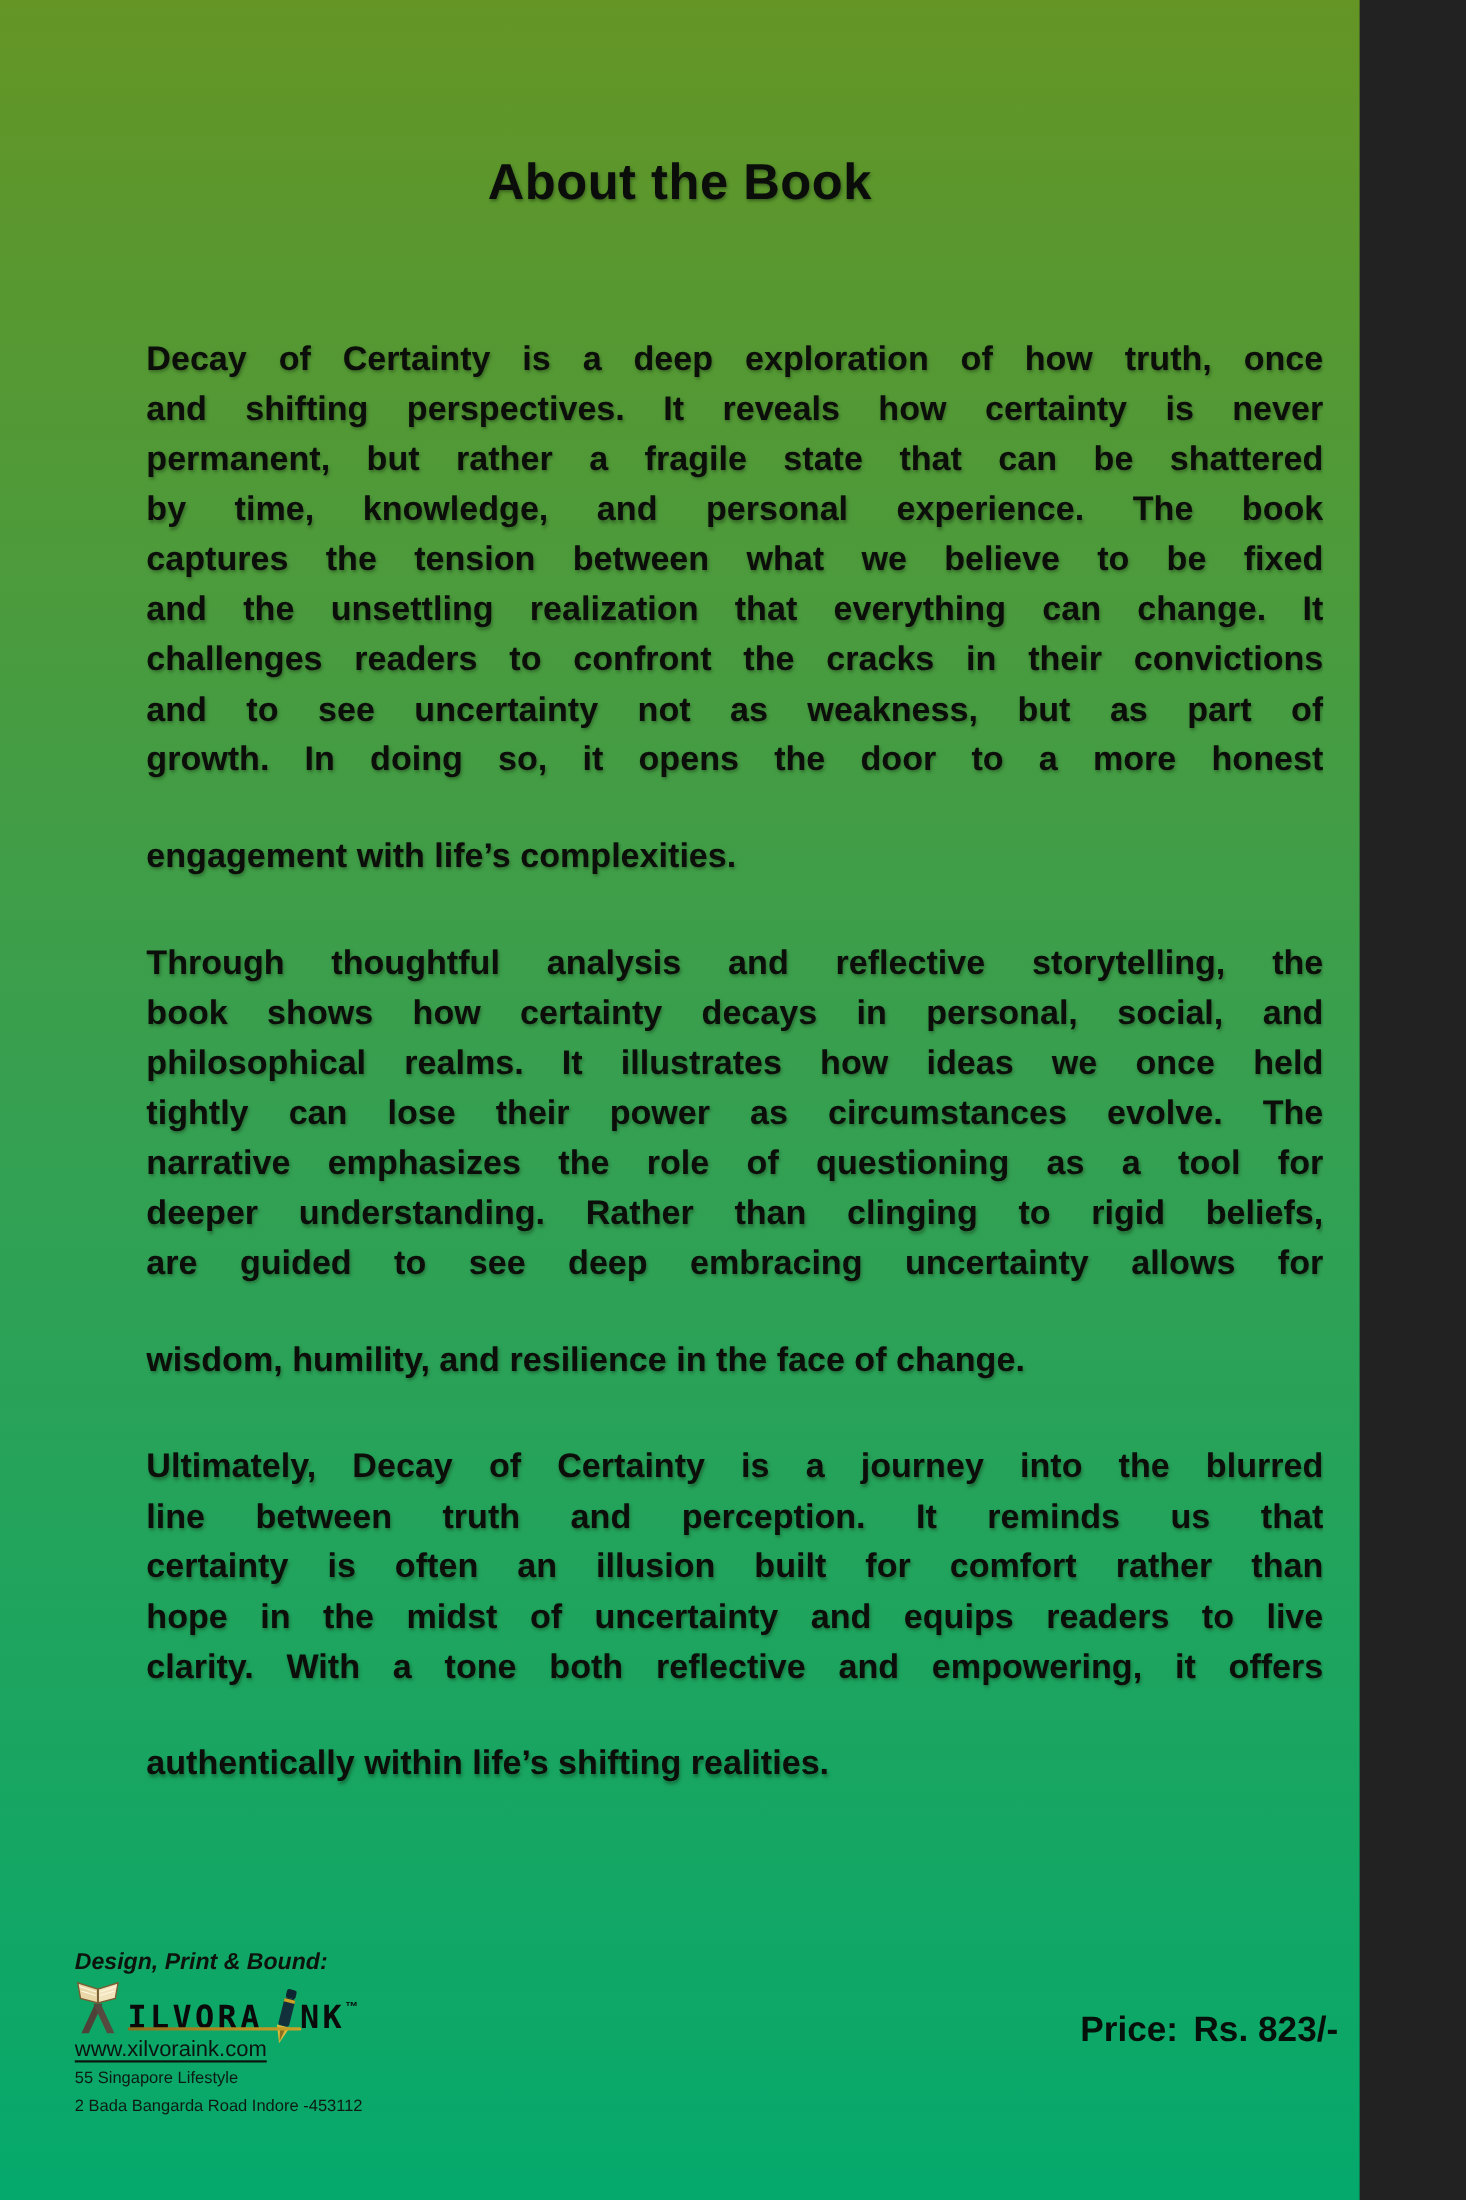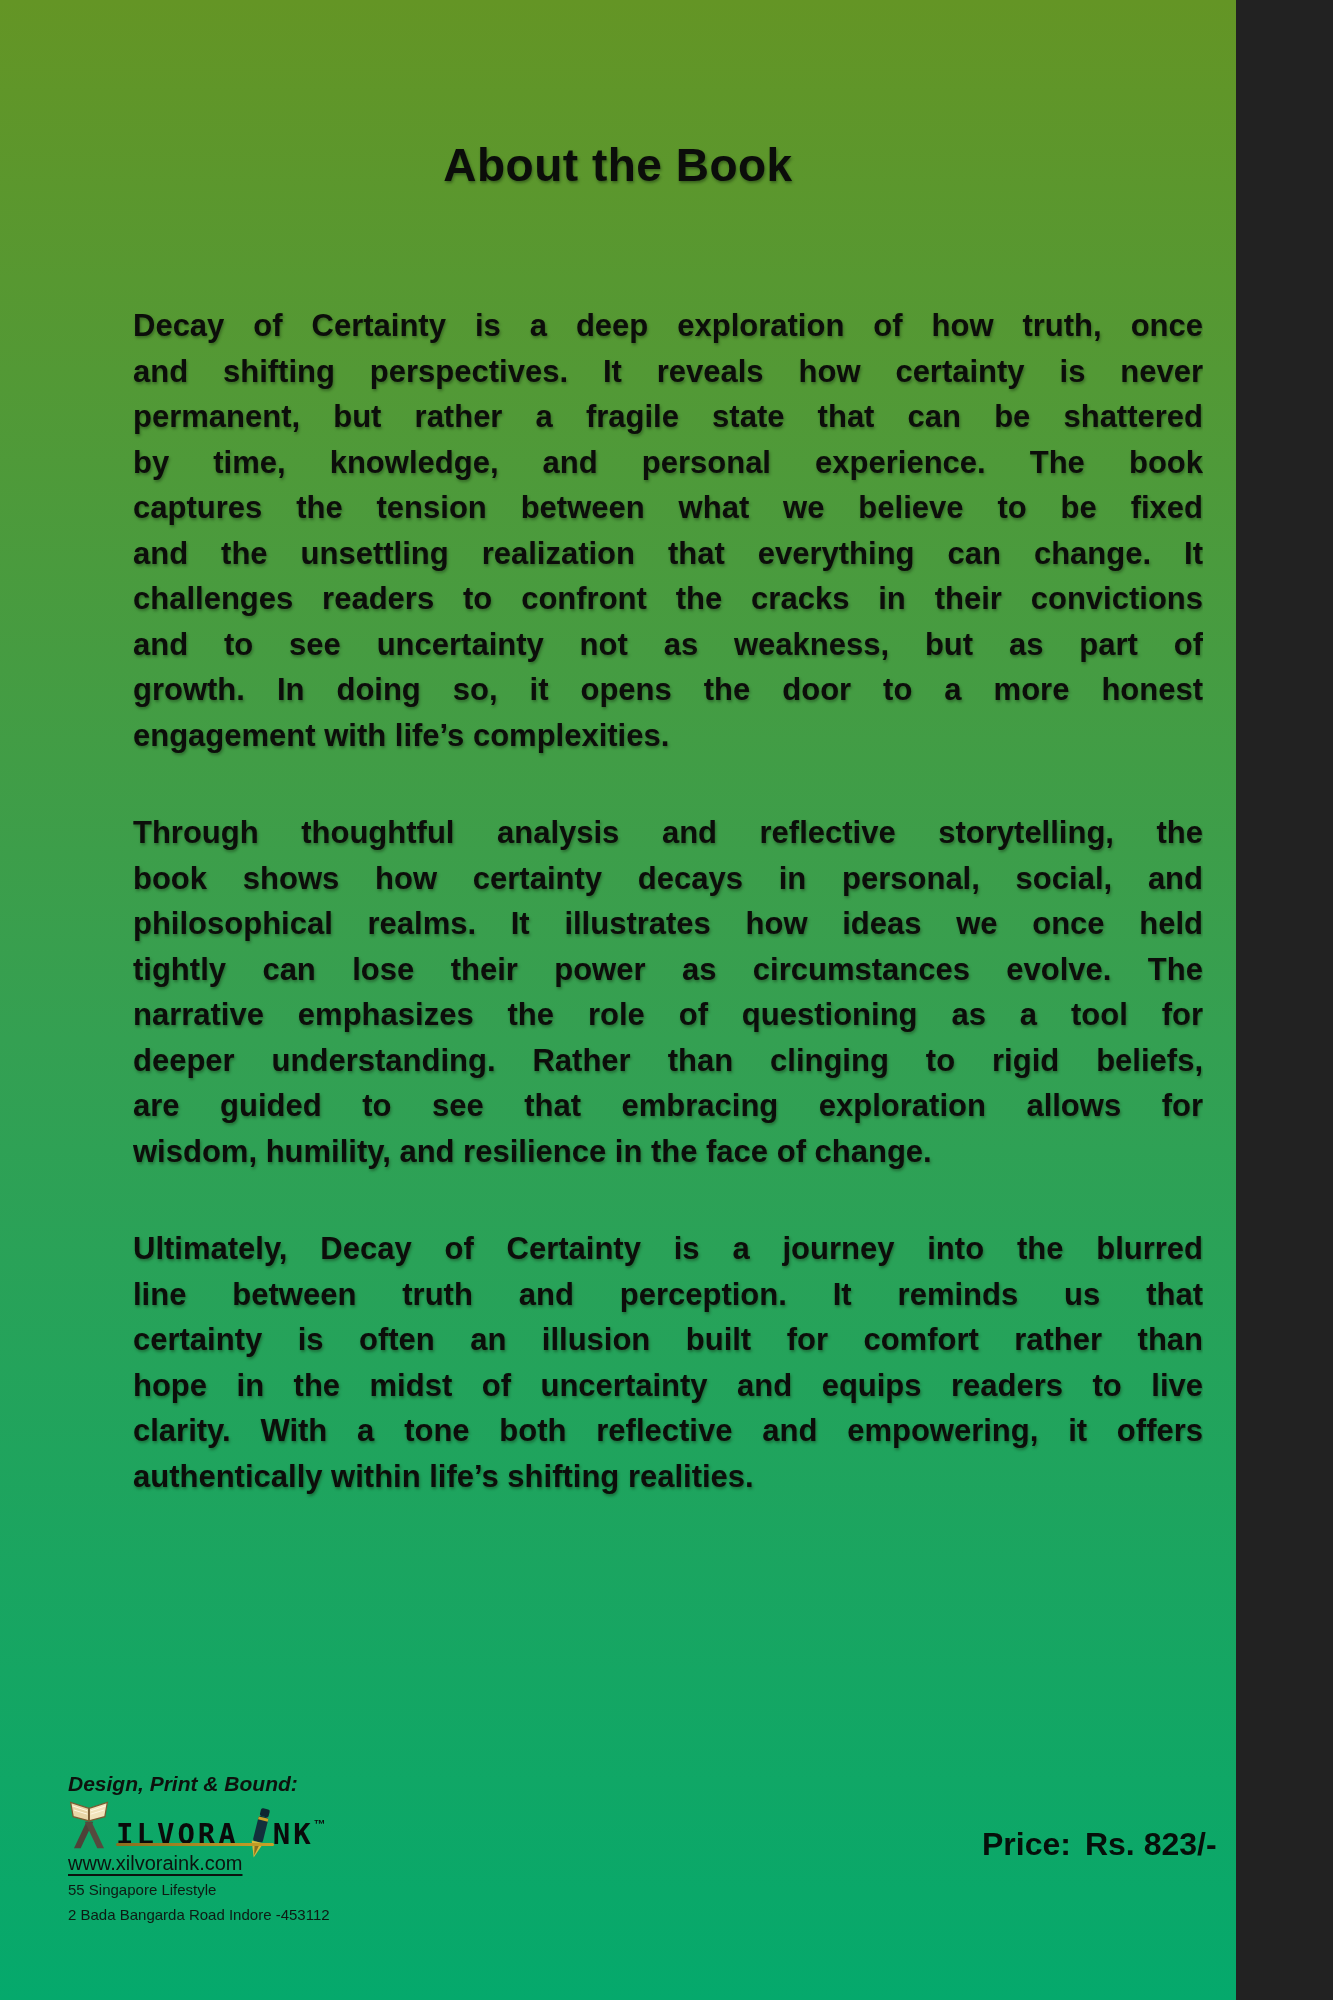--- a/index.html
+++ b/index.html
@@ -41,21 +41,21 @@
   .para { margin-bottom: 52px; }
   .para:last-child { margin-bottom: 0; }
   .line {
     height: 45.5px;
     line-height: 45.5px;
     text-align: justify;
     text-align-last: justify;
     white-space: normal;
     overflow: hidden;
   }
-  .line.last { text-align-last: left; }
+  .line.last { text-align-last: left; margin-top: 42px; }
 
   
   .design-label {
     position: absolute;
     left: 68px;
     top: 1772px;
     font-size: 21px;
     font-weight: 700;
     font-style: italic;
     color: #0d120d;
@@ -158,21 +158,21 @@
         <div class="line">growth. In doing so, it opens the door to a more honest</div>
         <div class="line last">engagement with life’s complexities.</div>
       </div>
       <div class="para">
         <div class="line">Through thoughtful analysis and reflective storytelling, the</div>
         <div class="line">book shows how certainty decays in personal, social, and</div>
         <div class="line">philosophical realms. It illustrates how ideas we once held</div>
         <div class="line">tightly can lose their power as circumstances evolve. The</div>
         <div class="line">narrative emphasizes the role of questioning as a tool for</div>
         <div class="line">deeper understanding. Rather than clinging to rigid beliefs,</div>
-        <div class="line">are guided to see that embracing exploration allows for</div>
+        <div class="line">are guided to see deep embracing uncertainty allows for</div>
         <div class="line last">wisdom, humility, and resilience in the face of change.</div>
       </div>
       <div class="para">
         <div class="line">Ultimately, Decay of Certainty is a journey into the blurred</div>
         <div class="line">line between truth and perception. It reminds us that</div>
         <div class="line">certainty is often an illusion built for comfort rather than</div>
         <div class="line">hope in the midst of uncertainty and equips readers to live</div>
         <div class="line">clarity. With a tone both reflective and empowering, it offers</div>
         <div class="line last">authentically within life’s shifting realities.</div>
       </div>

